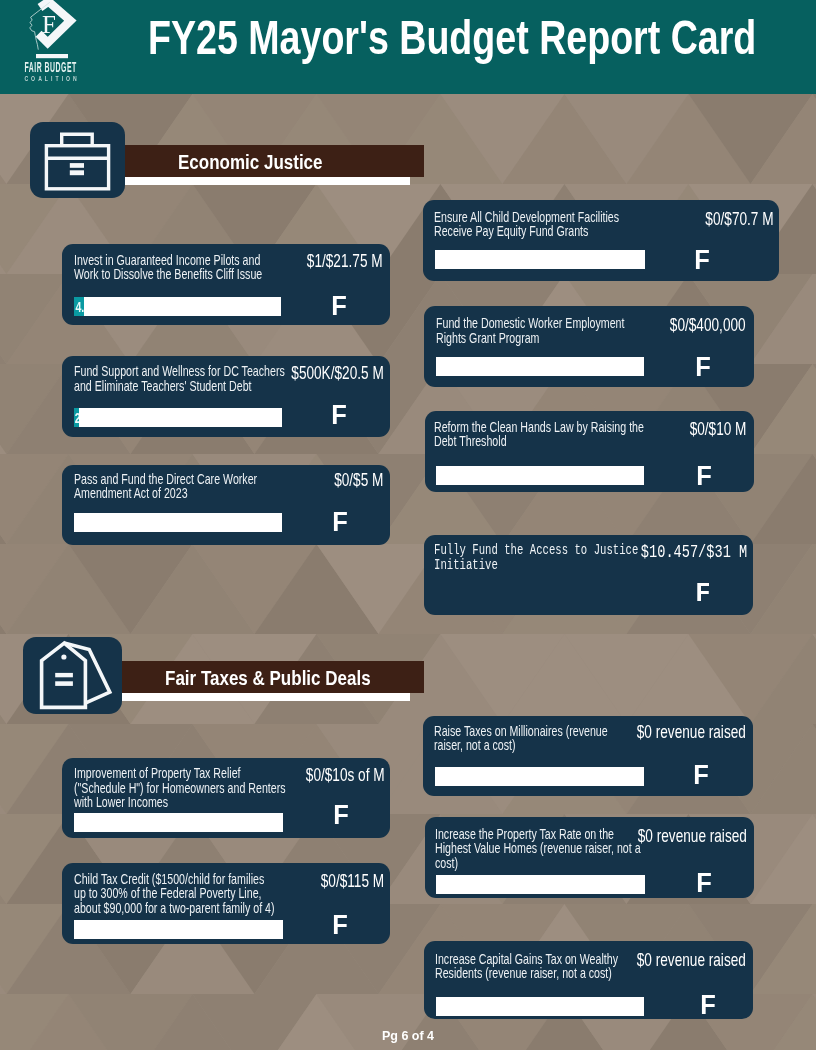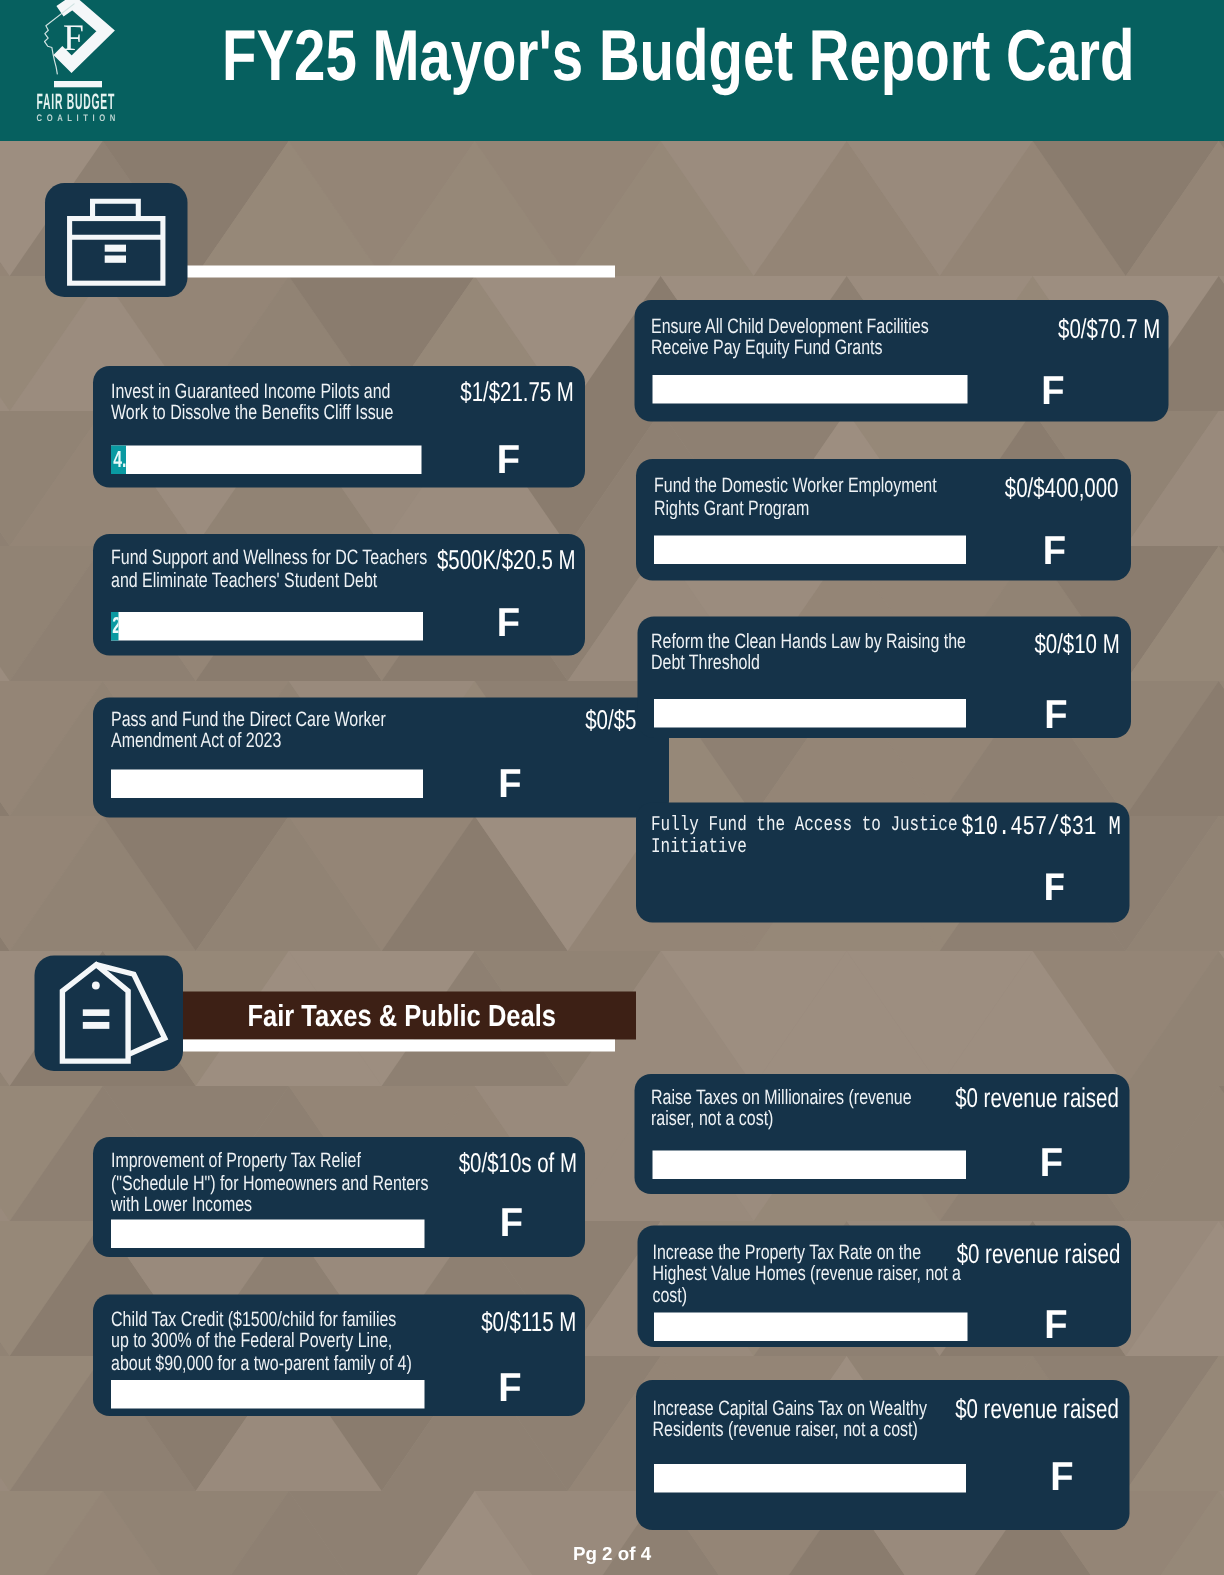--- a/index.html
+++ b/index.html
@@ -319,20 +319,23 @@
 
         <rect x="18" y="54" width="32" height="4.2" fill="#f4f7f9"></rect>
 
         <text x="6.4" y="72.5" fill="#e4f2f0" font-family="Liberation Sans, sans-serif" font-size="14.8" font-weight="bold" letter-spacing="1.1" transform="scale(0.466 1)" transform-origin="6.4 72.5">FAIR BUDGET</text>
         <text x="6.4" y="80.6" fill="#bcd4d2" font-family="Liberation Sans, sans-serif" font-size="6.4" font-weight="bold" letter-spacing="3.8" transform="scale(0.80 1)" transform-origin="6.4 80.6">COALITION</text>
       </svg>
     </div>
     <div class="title">FY25 Mayor's Budget Report Card</div>
   </div>
 
+  <div class="sect-banner" style="left:110px;top:145px;width:314px;">
+    <div class="lbl" style="left:68px;">Economic Justice</div>
+  </div>
   <div class="sect-bar" style="left:110px;top:177px;width:300px;"></div>
   <div class="sect-icon" style="left:30px;top:122px;width:95px;height:76px;">
     <svg viewBox="0 0 95 76" width="95" height="76">
       <g fill="none" stroke="#f4f7f9" stroke-width="3.4">
         <rect x="16.4" y="23.7" width="62.2" height="43.1"></rect>
         <path d="M16.4 36.2 H78.6"></path>
         <path d="M31.7 23.7 V12.2 H62.2 V23.7"></path>
       </g>
       <rect x="39.8" y="41.1" width="14.2" height="4.7" fill="#f4f7f9"></rect>
       <rect x="39.8" y="48.3" width="14.2" height="4.9" fill="#f4f7f9"></rect>
@@ -369,21 +372,21 @@
       <div class="card" style="left:62px;top:356px;width:328px;height:81px;">
         <div class="ctitle" style="left:11.9px;top:8.3px;width:288.64229765013056px;">Fund Support and Wellness for DC Teachers and Eliminate Teachers' Student Debt</div>
         <div class="camt" style="right:6.7px;top:7.8px;">$500K/$20.5 M</div>
         <div class="bar" style="left:12px;top:51.6px;width:208px;height:19px;">
           <div class="fill" style="width:4.992px;">
             <span style="line-height:19px;">2.4%</span>
           </div>
         </div>
         <div class="grade" style="left:257.1px;top:46.4px;width:40px;">F</div>
       </div>
-      <div class="card" style="left:62px;top:465px;width:384px;height:80px;">
+      <div class="card" style="left:62px;top:465px;width:328px;height:80px;">
         <div class="ctitle" style="left:11.9px;top:6.6px;width:259.13838120104435px;">Pass and Fund the Direct Care Worker Amendment Act of 2023</div>
         <div class="camt" style="right:7px;top:6.1px;">$0/$5 M</div>
         <div class="bar" style="left:12px;top:47.9px;width:208px;height:19px;">
           <div class="fill" style="width:0px;">
             <span style="line-height:19px;">0%</span>
           </div>
         </div>
         <div class="grade" style="left:257.5px;top:44.4px;width:40px;">F</div>
       </div>
       <div class="card" style="left:423px;top:200px;width:356px;height:81px;">
@@ -454,25 +457,25 @@
       <div class="card" style="left:425px;top:817px;width:329px;height:81px;">
         <div class="ctitle" style="left:10px;top:10.1px;width:276.6318537859008px;">Increase the Property Tax Rate on the Highest Value Homes (revenue raiser, not a cost)</div>
         <div class="camt" style="right:6.9px;top:9.6px;">$0 revenue raised</div>
         <div class="bar" style="left:11px;top:57.5px;width:209px;height:19px;">
           <div class="fill" style="width:0px;">
             <span style="line-height:19px;">0%</span>
           </div>
         </div>
         <div class="grade" style="left:259.4px;top:52.7px;width:40px;">F</div>
       </div>
-      <div class="card" style="left:424px;top:920px;width:329px;height:100px;">
+      <div class="card" style="left:424px;top:941px;width:329px;height:78px;">
         <div class="ctitle" style="left:10.6px;top:10.6px;width:258.7467362924282px;">Increase Capital Gains Tax on Wealthy Residents (revenue raiser, not a cost)</div>
         <div class="camt" style="right:6.7px;top:10.1px;">$0 revenue raised</div>
         <div class="bar" style="left:11.8px;top:55.8px;width:208.4px;height:19px;">
           <div class="fill" style="width:0px;">
             <span style="line-height:19px;">0%</span>
           </div>
         </div>
         <div class="grade" style="left:263.6px;top:51.1px;width:40px;">F</div>
       </div>
     </div>
-  <div class="footer">Pg 2 of 4</div>
+  <div class="footer">Pg 6 of 4</div>
 </div>
 
 </body></html>

